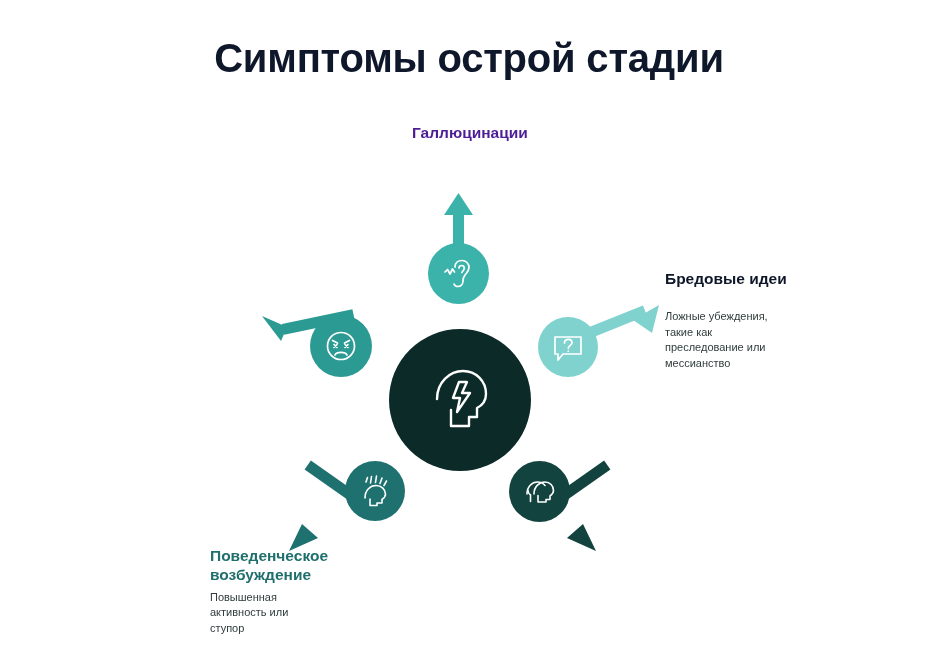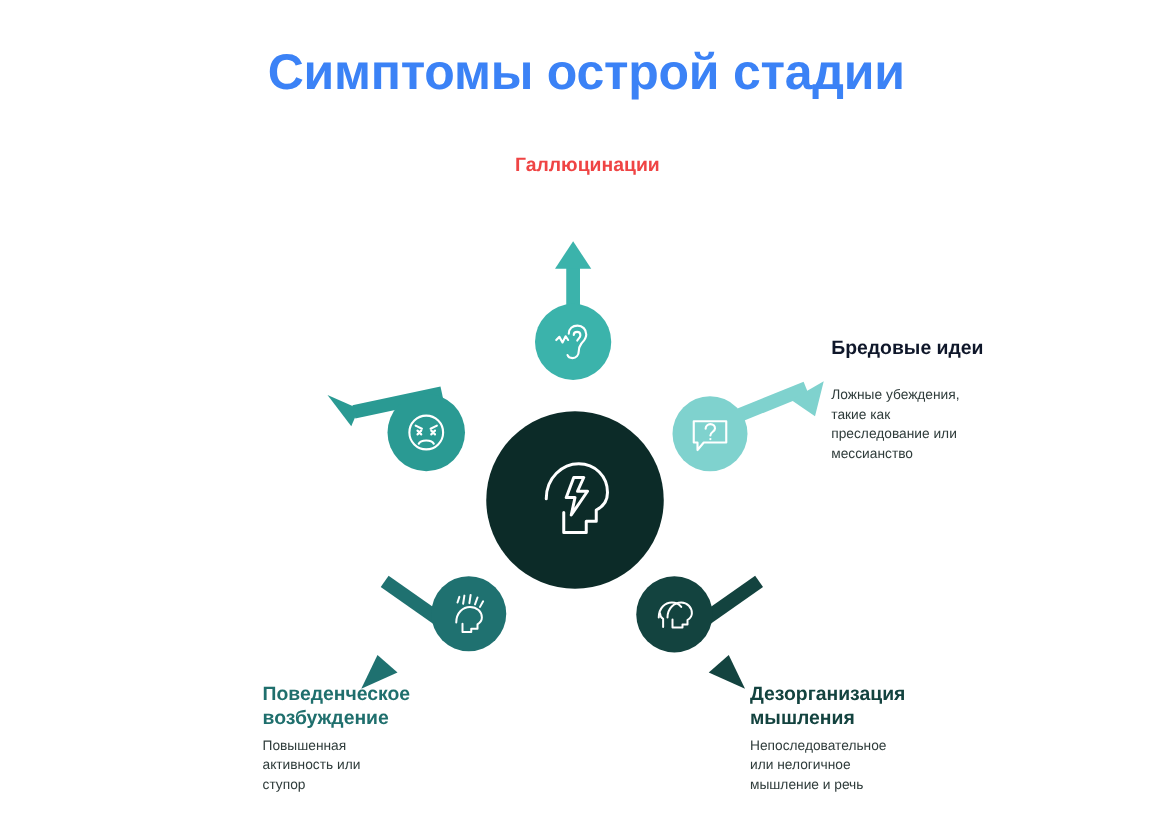--- a/index.html
+++ b/index.html
@@ -22,21 +22,21 @@
 
   
   #page-title {
     position: absolute;
     left: 0;
     top: 36px;
     width: 938px;
     text-align: center;
     font-size: 40px;
     font-weight: bold;
-    color: #3b82f6;
+    color: #0f172a;
     letter-spacing: -0.2px;
     line-height: 1.1;
   }
 
   
   #connectors {
     position: absolute;
     left: 0;
     top: 0;
     width: 938px;
@@ -77,21 +77,21 @@
   }
   .block .b-body {
     font-size: 11px;
     line-height: 1.42;
     color: #2f3c3b;
     margin: 0;
     white-space: pre-line;
   }
 
   #block-hallucinations { left: 412px; top: 124px; width: 160px; }
-  #block-hallucinations .b-title { color: #ef4444; }
+  #block-hallucinations .b-title { color: #4c1d95; }
 
   #block-emotional { left: 148px; top: 276px; width: 170px; text-align: left; }
   #block-emotional .b-title { color: #2a9a93; }
 
   #block-delusions { left: 665px; top: 270px; width: 175px; }
   #block-delusions .b-title { color: #0f172a; }
 
   #block-agitation { left: 210px; top: 547px; width: 180px; }
   #block-agitation .b-title { color: #1f6f6d; }
 
@@ -208,21 +208,14 @@
   </div>
 
   <div class="block" id="block-agitation">
     <p class="b-title" style="white-space: pre-line;">Поведенческое
 возбуждение</p>
     <p class="b-body" style="white-space: pre-line;">Повышенная
 активность или
 ступор</p>
   </div>
 
-  <div class="block" id="block-disorganized">
-    <p class="b-title" style="white-space: pre-line;">Дезорганизация
-мышления</p>
-    <p class="b-body" style="white-space: pre-line;">Непоследовательное
-или нелогичное
-мышление и речь</p>
-  </div>
 
 </div>
 
 </body></html>

